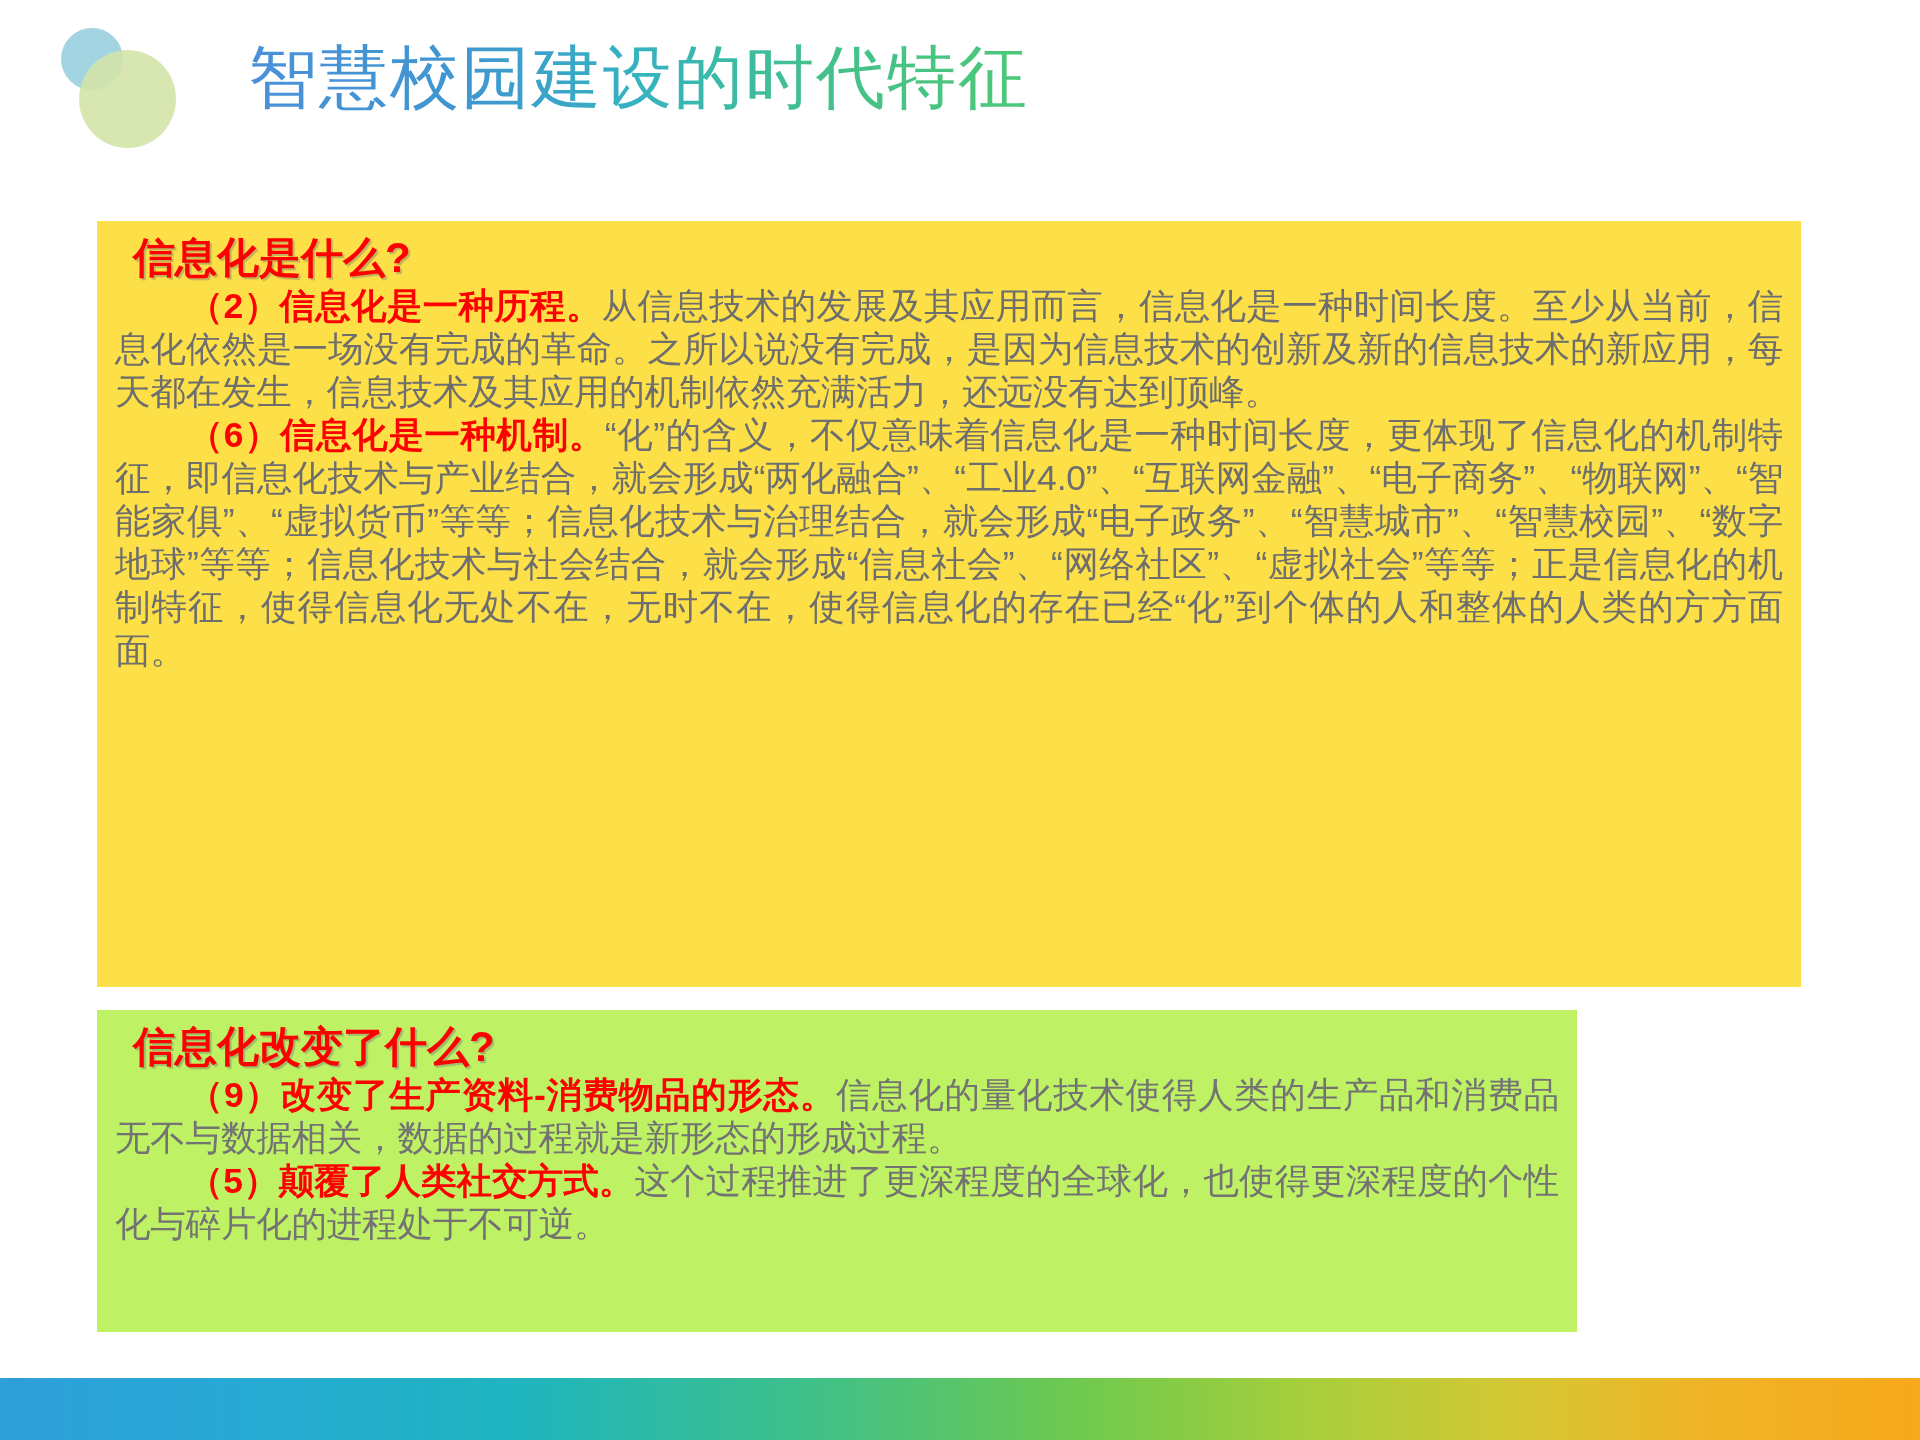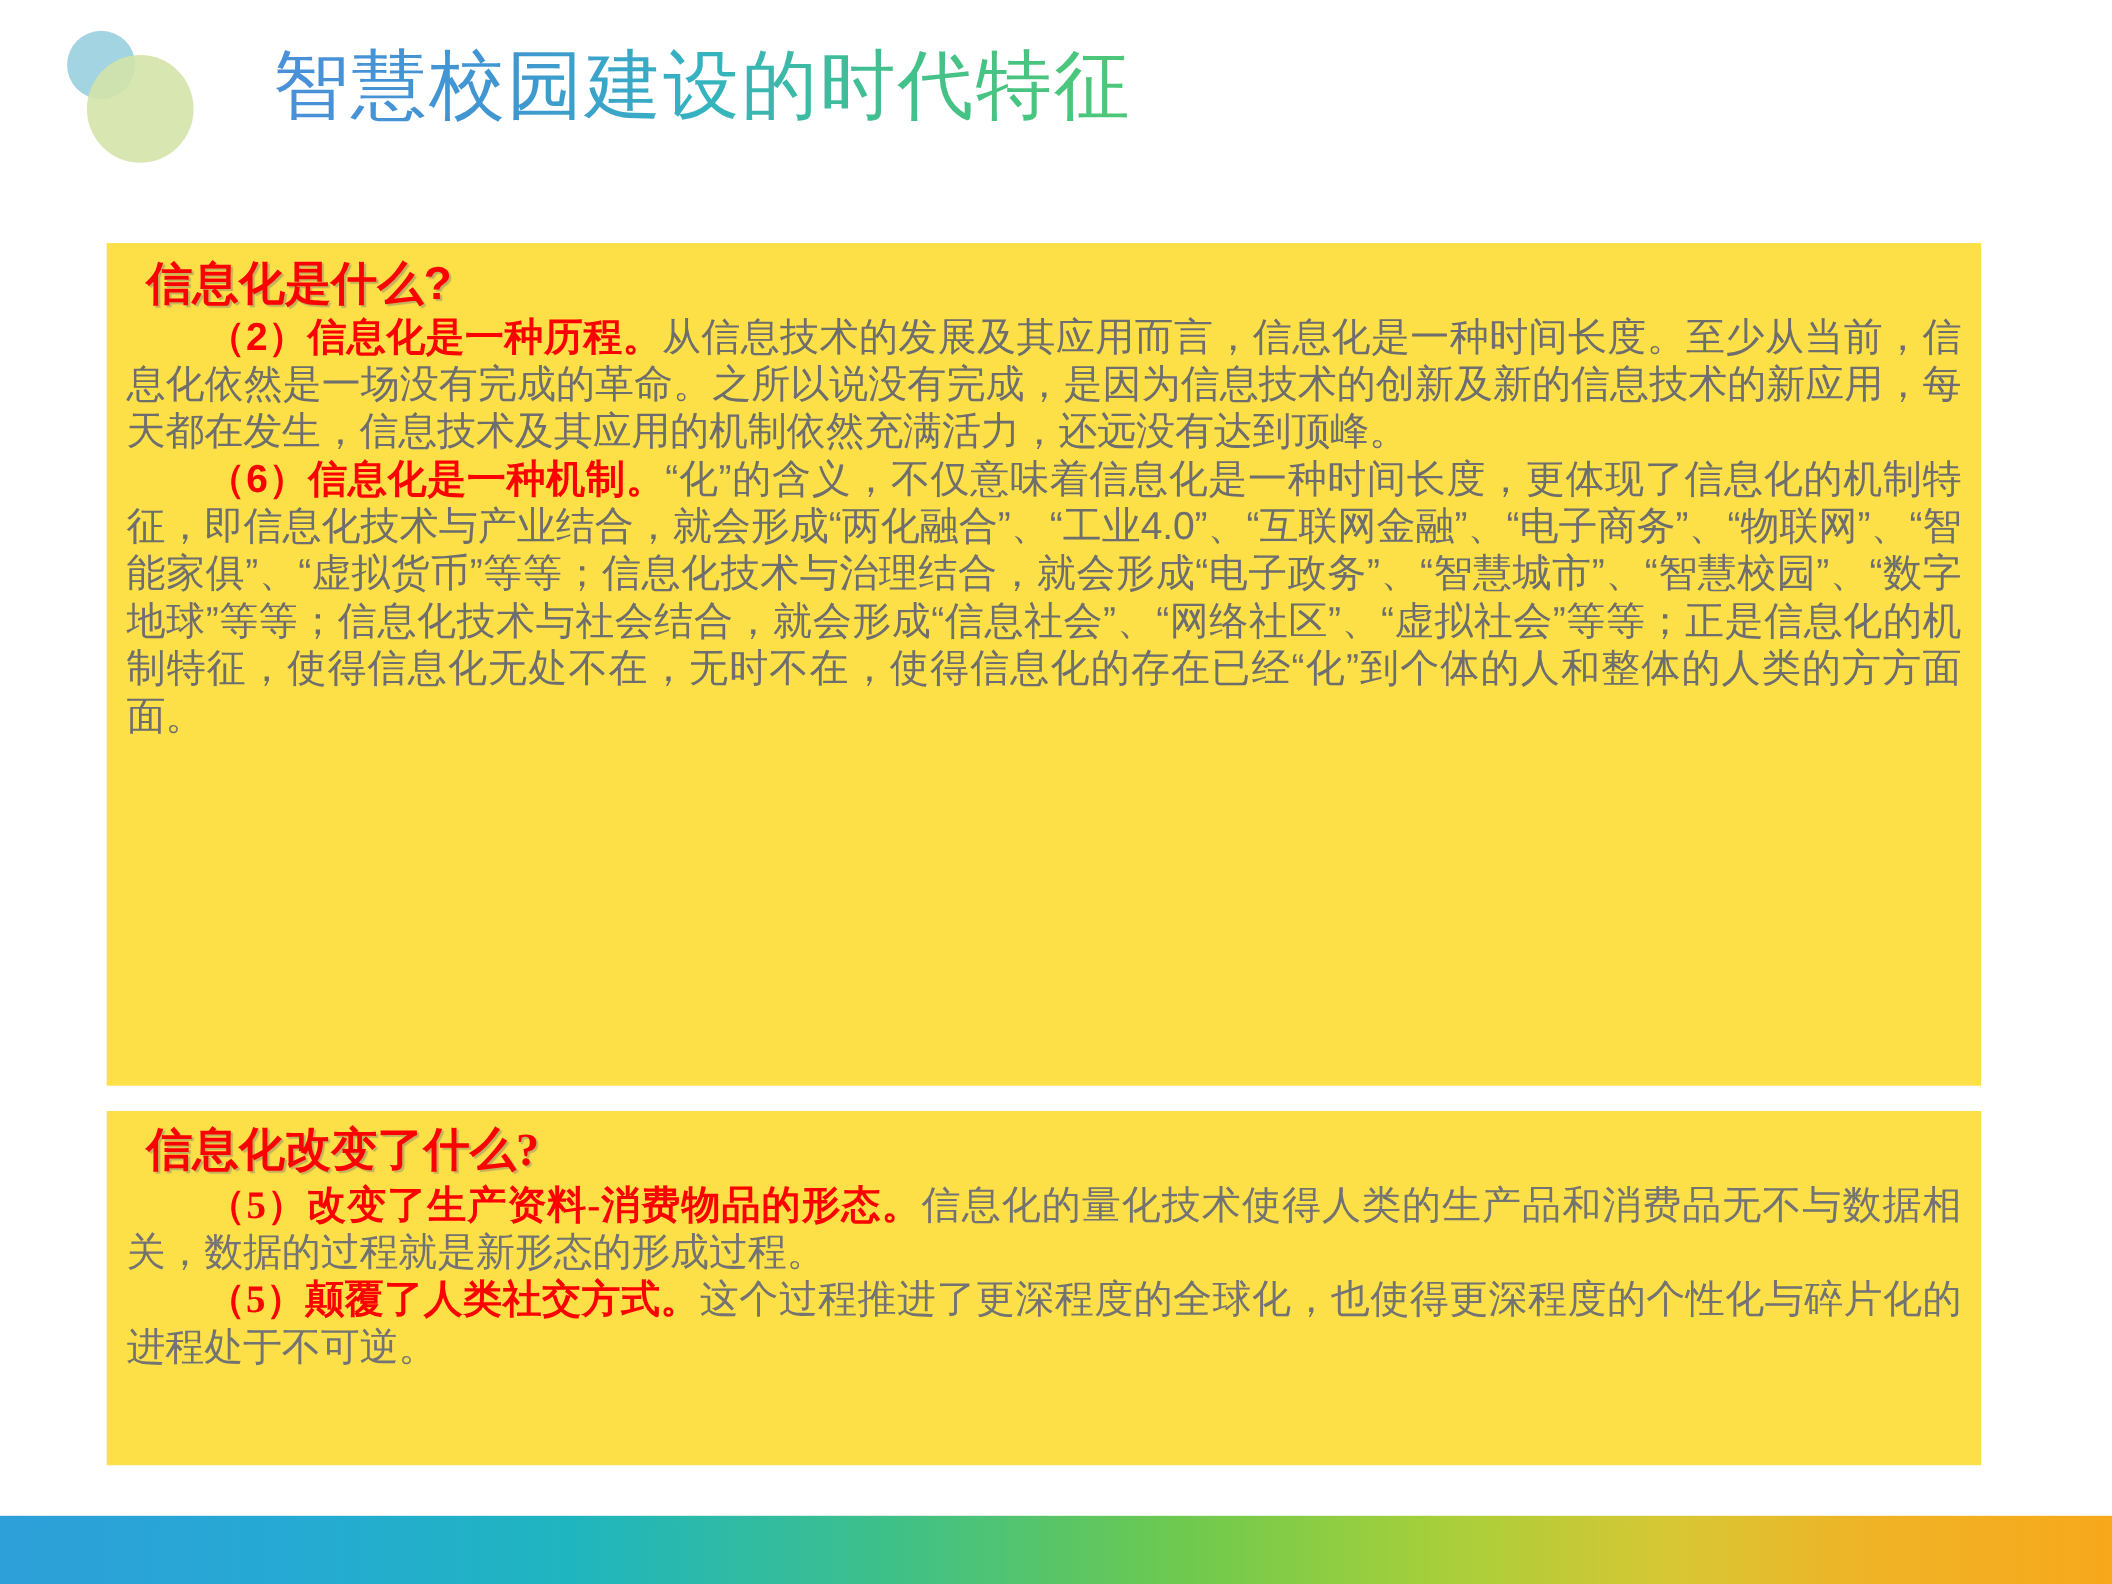--- a/index.html
+++ b/index.html
@@ -71,25 +71,24 @@
     left: 97px;
     top: 221px;
     width: 1704px;
     height: 766px;
     background: #fde047;
     padding: 12px 18px 10px 18px;
   }
   #block-green {
     left: 97px;
     top: 1010px;
-    width: 1704px;
+    width: 1480px;
     height: 322px;
-    background: #fde047;
+    background: #bef264;
     padding: 12px 18px 10px 18px;
-    font-family: Liberation Serif, serif;
   }
 
   .block-heading {
     color: #ff0000;
     font-weight: bold;
     font-size: 42px;
     line-height: 1.18;
     letter-spacing: 0px;
     margin: 0 0 2px 18px;
     text-shadow: 2px 2px 1px rgba(120,120,120,0.45);
@@ -154,21 +153,21 @@
     <p>
       <span class="lead">（6）信息化是一种机制。</span><span>“化”的含义，不仅意味着信息化是一种时间长度，更体现了信息化的机制特征，即信息化技术与产业结合，就会形成“两化融合”、“工业4.0”、“互联网金融”、“电子商务”、“物联网”、“智能家俱”、“虚拟货币”等等；信息化技术与治理结合，就会形成“电子政务”、“智慧城市”、“智慧校园”、“数字地球”等等；信息化技术与社会结合，就会形成“信息社会”、“网络社区”、“虚拟社会”等等；正是信息化的机制特征，使得信息化无处不在，无时不在，使得信息化的存在已经“化”到个体的人和整体的人类的方方面面。</span>
     </p>
   </div>
 </div>
 
 <div class="block" id="block-green">
   <div class="block-heading">信息化改变了什么?</div>
   <div class="body-text">
     <p>
-      <span class="lead">（5）改变了生产资料-消费物品的形态。</span><span>信息化的量化技术使得人类的生产品和消费品无不与数据相关，数据的过程就是新形态的形成过程。</span>
+      <span class="lead">（9）改变了生产资料-消费物品的形态。</span><span>信息化的量化技术使得人类的生产品和消费品无不与数据相关，数据的过程就是新形态的形成过程。</span>
     </p>
     <p>
       <span class="lead">（5）颠覆了人类社交方式。</span><span>这个过程推进了更深程度的全球化，也使得更深程度的个性化与碎片化的进程处于不可逆。</span>
     </p>
   </div>
 </div>
 
 <div id="footer-bar"></div>
 
 </body></html>

